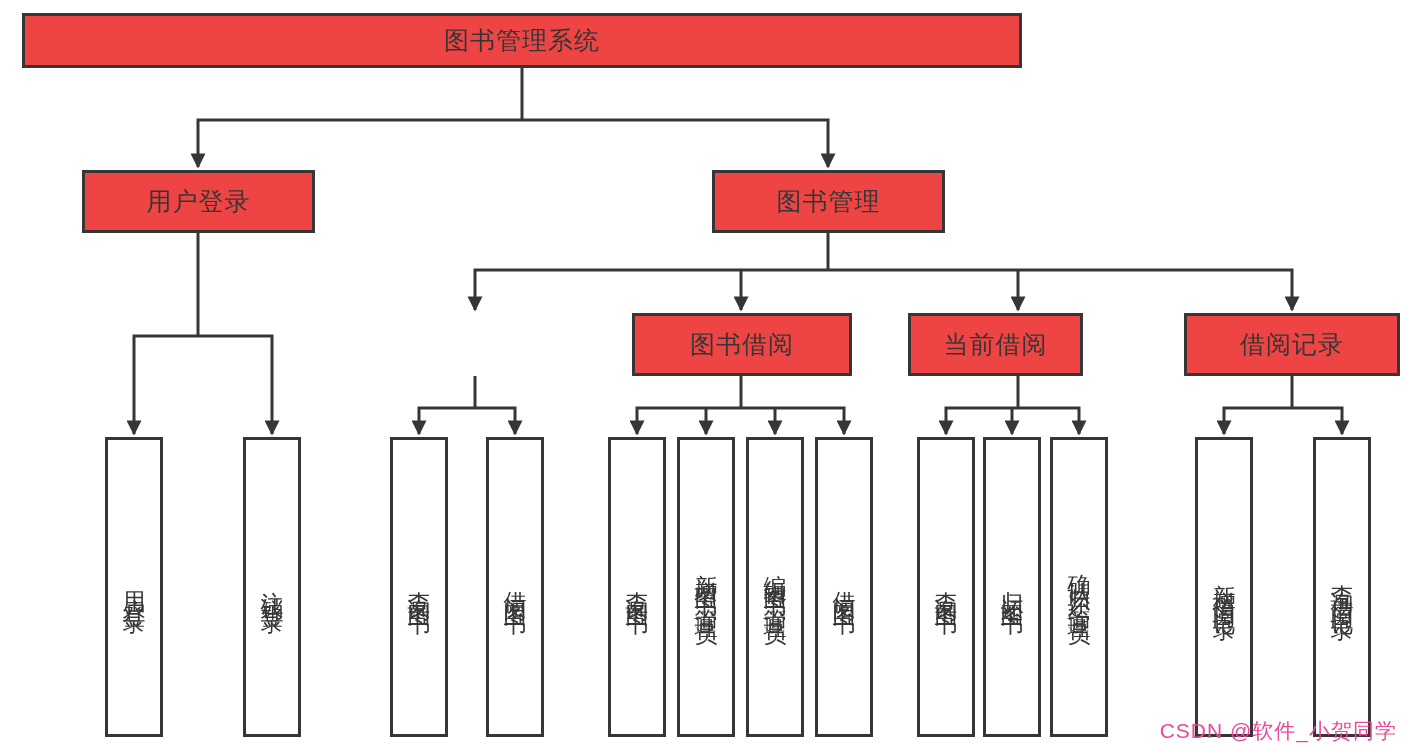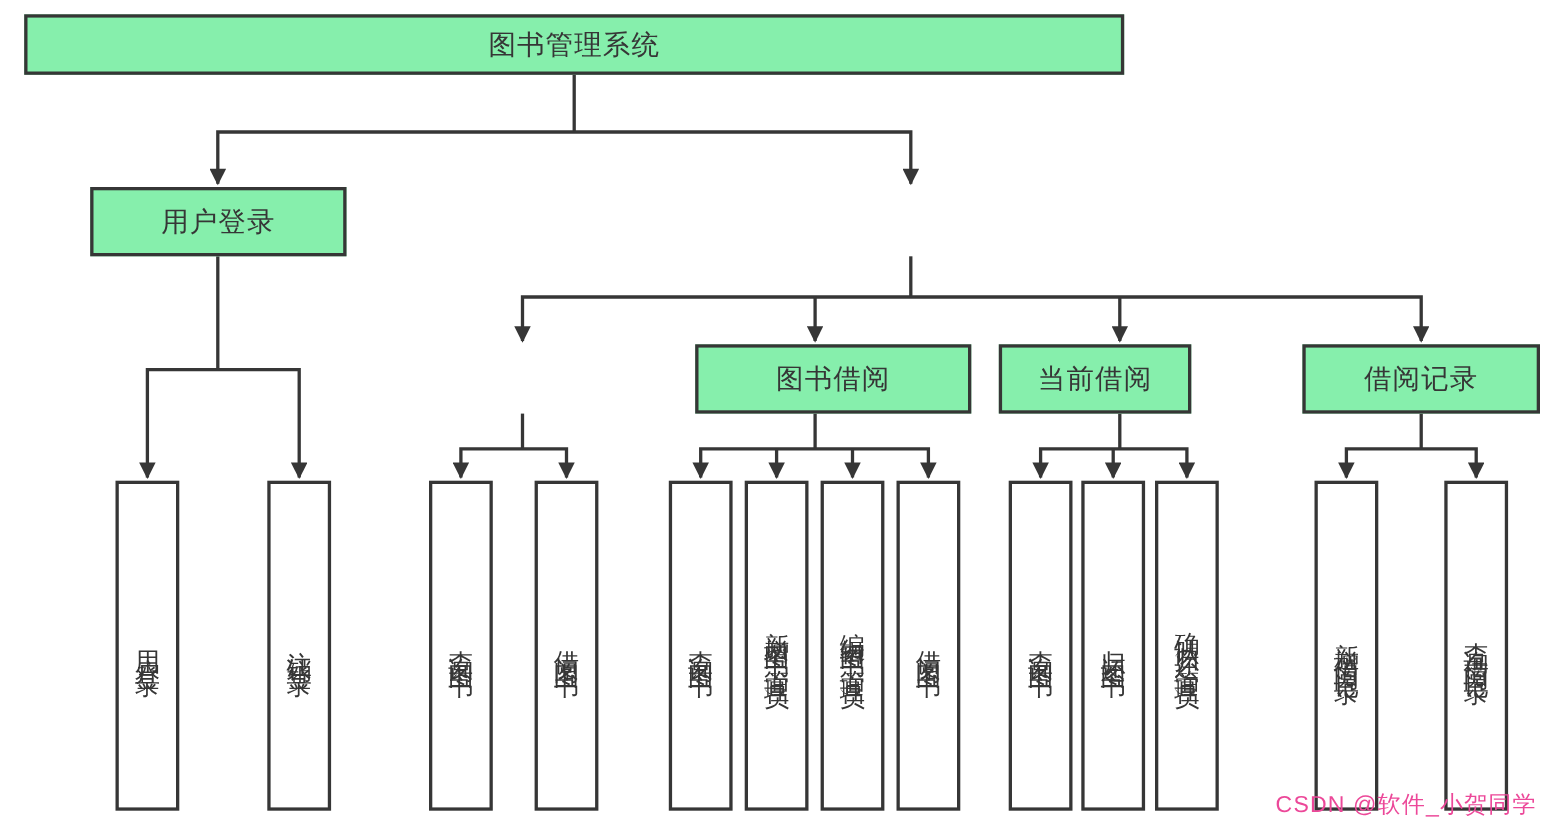--- a/index.html
+++ b/index.html
@@ -2,41 +2,41 @@
 <html><head>
 <meta charset="utf-8">
 <style>
   html,body { margin:0; padding:0; background:#ffffff; }
   .canvas {
     position:relative; width:1405px; height:747px; background:#ffffff;
     font-family:"Liberation Sans","DejaVu Sans",sans-serif; overflow:hidden;
   }
   svg.wires { position:absolute; left:0; top:0; width:1405px; height:747px; }
   .node {
-    position:absolute; box-sizing:border-box; background:#86efac;
+    position:absolute; box-sizing:border-box; background:#ef4444;
     border:3px solid #363636; color:#363636;
     display:flex; align-items:center; justify-content:center;
     font-size:25px; letter-spacing:1px;
   }
   .leaf {
     position:absolute; box-sizing:border-box; background:#ffffff;
     border:3px solid #363636; color:#363636;
     width:58px; height:300px; top:437px;
     display:flex; align-items:center; justify-content:center;
   }
   .leaf span {
     writing-mode:vertical-rl; text-orientation:mixed;
     font-size:23px; letter-spacing:7px; line-height:1; white-space:nowrap;
   }
   
   #box-root   { left:22px;  top:13px;  width:1000px; height:55px; }
   #box-login  { left:82px;  top:170px; width:233px;  height:63px; }
   #box-manage { left:712px; top:170px; width:233px;  height:63px; }
   #box-newrec { left:363px; top:313px; width:224px;  height:63px; }
-  #box-borrow { left:632px; top:313px; width:251px;  height:63px; }
+  #box-borrow { left:632px; top:313px; width:220px;  height:63px; }
   #box-current{ left:908px; top:313px; width:175px;  height:63px; }
   #box-record { left:1184px;top:313px; width:216px;  height:63px;text-align:center; }
   
   #leaf-login-1 { left:105px; }  #leaf-login-2 { left:243px; }
   #leaf-new-1   { left:390px; }  #leaf-new-2   { left:486px; }
   #leaf-bor-1   { left:608px; }  #leaf-bor-2   { left:677px; }
   #leaf-bor-3   { left:746px; }  #leaf-bor-4   { left:815px; }
   #leaf-cur-1   { left:917px; }  #leaf-cur-2   { left:983px; }  #leaf-cur-3 { left:1050px; }
   #leaf-rec-1   { left:1195px; } #leaf-rec-2   { left:1313px; }
   .watermark {
@@ -85,20 +85,23 @@
     </g>
   </svg>
 
   <div class="node" id="box-root">
     <span>图书管理系统</span>
   </div>
 
   <div class="node" id="box-login">
     <span>用户登录</span>
   </div>
+  <div class="node" id="box-manage">
+    <span>图书管理</span>
+  </div>
 
   <div class="node" id="box-borrow">
     <span>图书借阅</span>
   </div>
   <div class="node" id="box-current">
     <span>当前借阅</span>
   </div>
   <div class="node" id="box-record">
     <span>借阅记录</span>
   </div>

